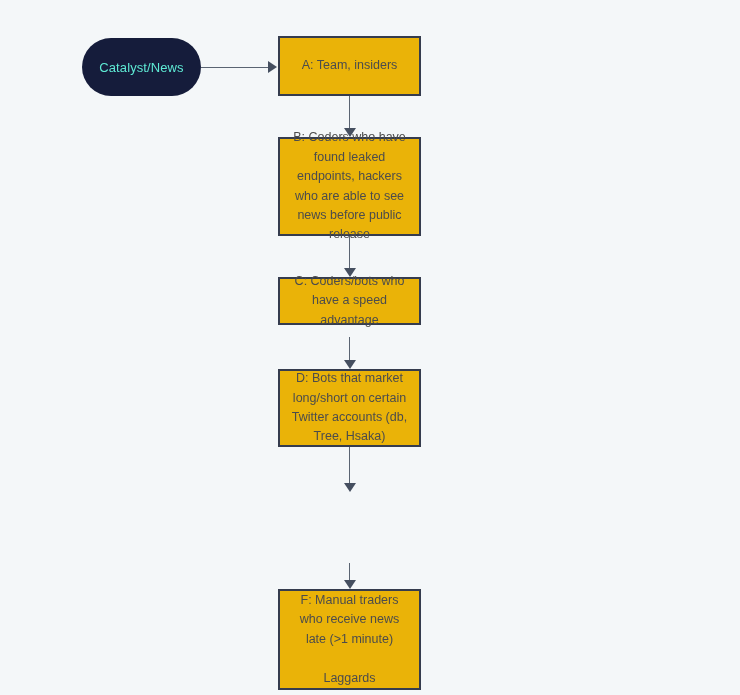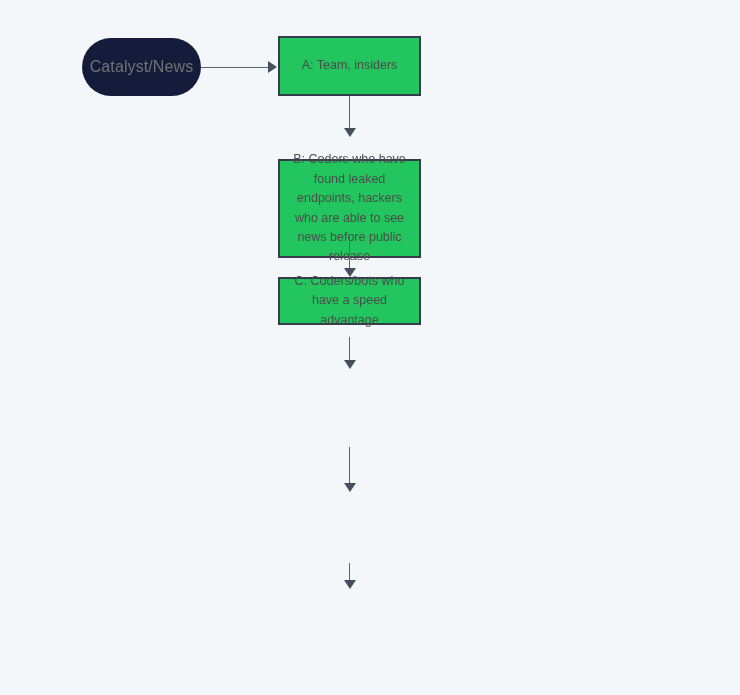--- a/index.html
+++ b/index.html
@@ -26,46 +26,46 @@
     position: absolute;
     left: 82px;
     top: 38px;
     width: 119px;
     height: 58px;
     background: #151c3b;
     border-radius: 29px;
     display: flex;
     align-items: center;
     justify-content: center;
-    color: #737373;
-    font-size: 16px;
+    color: #5eead4;
+    font-size: 13px;
     letter-spacing: 0.1px;
     white-space: nowrap;
   }
 
   
   .node {
     position: absolute;
     left: 278px;
     width: 143px;
-    background: #22c55e;
+    background: #eab308;
     border: 2px solid #353c4e;
     display: flex;
     align-items: center;
     justify-content: center;
     text-align: center;
     color: #4c4c4c;
     font-size: 12.5px;
     line-height: 1.55;
     padding: 4px 9px;
     white-space: pre-line;
   }
 
   #node-a { top: 36px;  height: 60px; }
-  #node-b { top: 137px; height: 99px; margin-top: 22px; }
+  #node-b { top: 137px; height: 99px; }
   #node-c { top: 277px; height: 48px; }
   #node-d { top: 369px; height: 78px; }
   #node-e { top: 492px; height: 71px; }
   #node-f { top: 589px; height: 101px; }
 
   
   .v-line {
     position: absolute;
     left: 349px;
     width: 1.4px;
@@ -128,22 +128,30 @@
   <div class="v-line" style="top:236px; height:32px;"></div>
   <div class="arrow-down" style="top:268px;"></div>
 
   <div class="node" id="node-c">
     <span>C: Coders/bots who have a speed advantage</span>
   </div>
 
   <div class="v-line" style="top:337px; height:23px;"></div>
   <div class="arrow-down" style="top:360px;"></div>
 
+  <div class="node" id="node-d">
+    <span>D: Bots that market long/short on certain Twitter accounts (db, Tree, Hsaka)</span>
+  </div>
 
   <div class="v-line" style="top:447px; height:36px;"></div>
   <div class="arrow-down" style="top:483px;"></div>
 
 
   <div class="v-line" style="top:563px; height:17px;"></div>
   <div class="arrow-down" style="top:580px;"></div>
 
+  <div class="node" id="node-f">
+    <span>F: Manual traders who receive news late (&gt;1 minute)
+
+Laggards</span>
+  </div>
 
 </div>
 
 </body></html>

